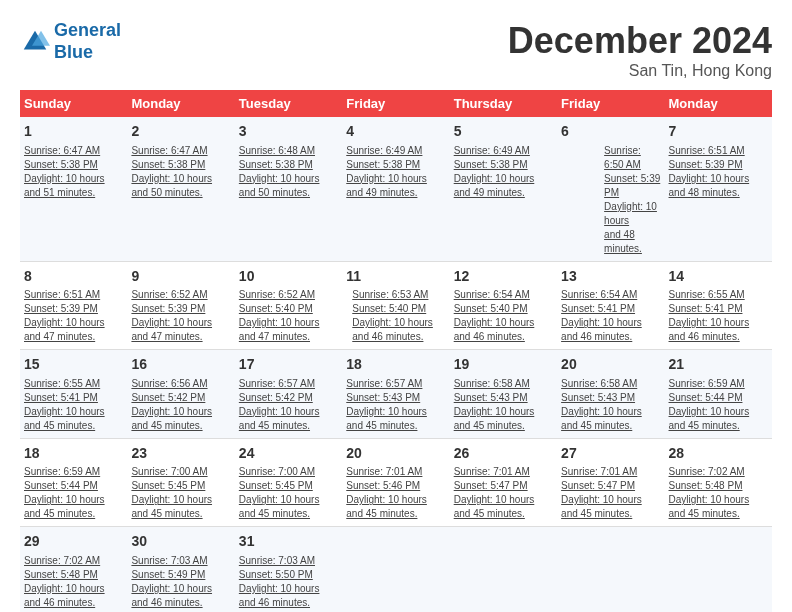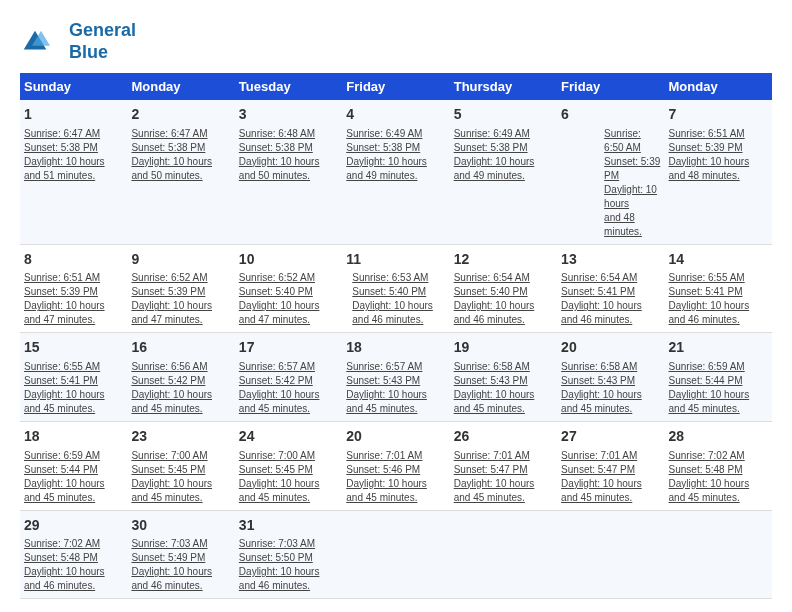--- a/index.html
+++ b/index.html
@@ -21,21 +21,20 @@
       align-items: center;
     }
     .logo-text {
       font-size: 18px;
       font-weight: bold;
       color: #333;
       line-height: 1.2;
     }
     .logo-text span {
       color: #1a6aa8;
-      margin-left: 15px;
     }
     .logo-icon {
       width: 30px;
       height: 30px;
       margin-right: 4px;
     }
     .title-block {
       text-align: right;
     }
     .month-title {
@@ -46,21 +45,21 @@
     .location {
       font-size: 16px;
       color: #555;
     }
     table {
       width: 100%;
       border-collapse: collapse;
       font-size: 11px;
     }
     thead tr {
-      background-color: #1d4ed8;
+      background-color: #ef4444;
       color: white;
     }
     thead th {
       padding: 6px 4px;
       text-align: left;
       font-size: 13px;
       font-weight: bold;
     }
     tbody tr {
       border-bottom: 1px solid #ddd;
@@ -97,20 +96,24 @@
   <div class="logo">
     <svg class="logo-icon" viewBox="0 0 40 40">
       <polygon points="20,5 35,30 5,30" fill="#1a6aa8"></polygon>
       <polygon points="28,5 40,25 16,25" fill="#4da6e0" opacity="0.7"></polygon>
     </svg>
     <div class="logo-text">
       <span>General</span><br>
       <span style="color:#1a6aa8;">Blue</span>
     </div>
   </div>
+  <div class="title-block">
+    <div class="month-title">December 2024</div>
+    <div class="location">San Tin, Hong Kong</div>
+  </div>
 </div>
 
 <table>
   <thead>
     <tr>
     <th>Sunday</th>
         <th>Monday</th>
         <th>Tuesday</th>
         <th>Friday</th>
         <th>Thursday</th>

